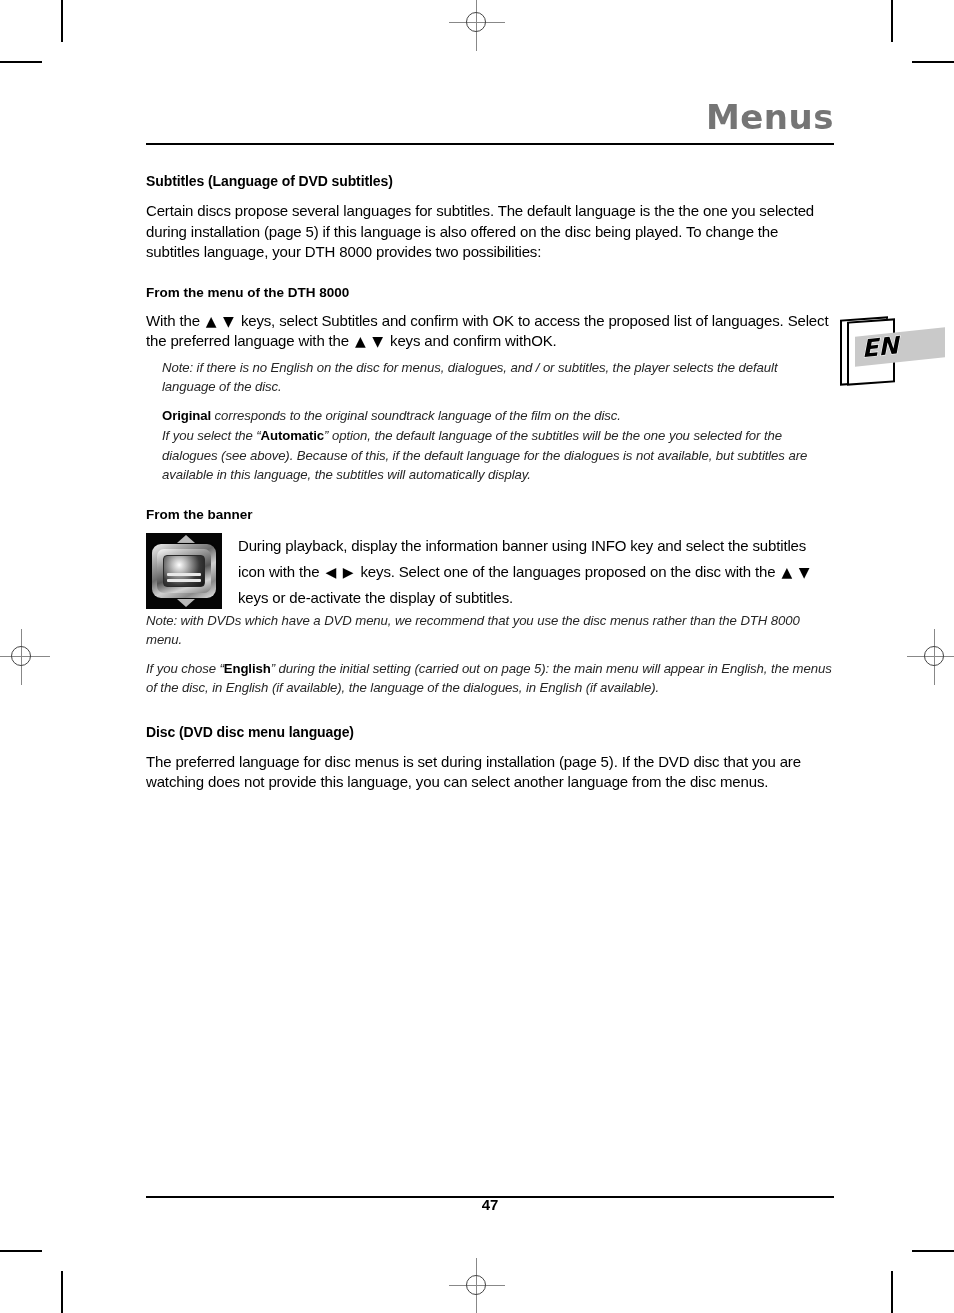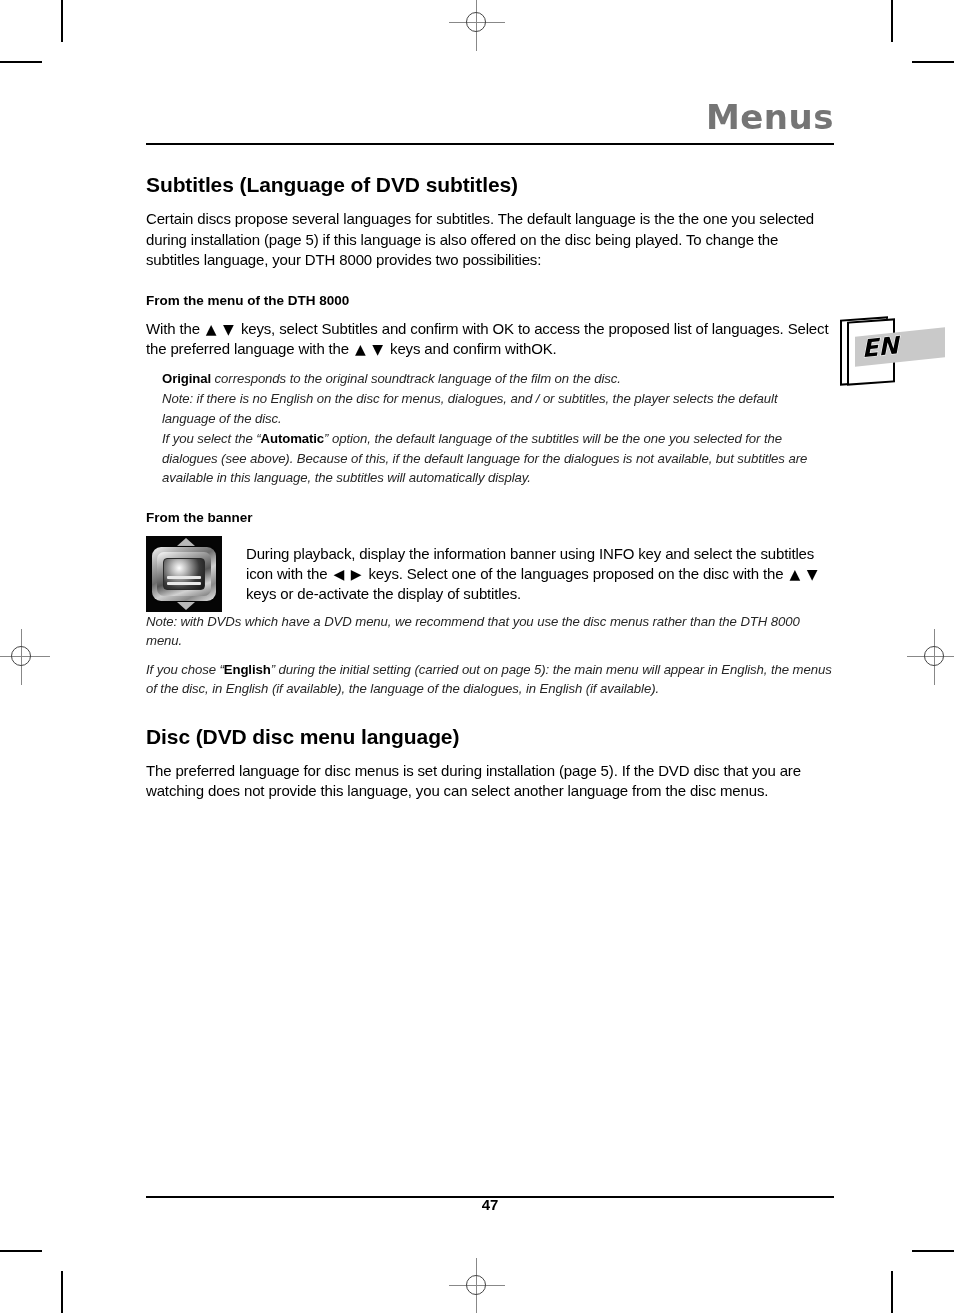--- a/index.html
+++ b/index.html
@@ -71,21 +71,21 @@
     margin: 0 0 9px 0;
     font-family: "DejaVu Sans", sans-serif;
   }
   .title-rule {
     height: 2px;
     background: #000;
     margin-bottom: 28px;
   }
 
   h2.sec-head {
-    font-size: 21px;
+    font-size: 14px;
     font-weight: bold;
     margin: 0 0 12px 0;
     letter-spacing: -0.1px;
   }
   h3.sub-head {
     font-size: 13.5px;
     font-weight: bold;
     margin: 22px 0 11px 0;
   }
   p.body {
@@ -174,22 +174,22 @@
     top: 2px;
     border-bottom: 8px solid #b9b9b9;
   }
   .chrome-icon .ci-arrow.down {
     bottom: 2px;
     border-top: 8px solid #b9b9b9;
   }
   .banner-text { flex: 1 1 auto; }
   .banner-text p {
     font-size: 15px;
-    line-height: 20px;
-    margin: 8px;
+    line-height: 26px;
+    margin: 0;
     letter-spacing: -0.15px;
   }
 
   .after-banner { margin-top: 14px; }
 
   
   .en-tab {
     position: absolute;
     left: 838px;
     top: 316px;
@@ -309,26 +309,26 @@
       <span class="arrow">▲ ▼</span>
       <span>keys, select</span>
       <b>Subtitles</b>
       <span>and confirm with</span>
       <b>OK</b>
       <span>to access the proposed list of languages. Select the preferred language with the</span>
       <span class="arrow">▲ ▼</span>
       <span>keys and confirm with</span><b>OK</b><span>.</span>
     </p>
 
+    <p class="note">Note: if there is no English on the disc for menus, dialogues, and / or subtitles, the player selects the default language of the disc.</p>
+
     <p class="note" style="margin-top:9px;">
       <b>Original</b>
       <span>corresponds to the original soundtrack language of the film on the disc.</span>
     </p>
-
-    <p class="note">Note: if there is no English on the disc for menus, dialogues, and / or subtitles, the player selects the default language of the disc.</p>
 
     <p class="note"><span>If you select the “</span><b>Automatic</b><span>” option, the default language of the subtitles will be the one you selected for the dialogues (see above). Because of this, if the default language for the dialogues is not available, but subtitles are available in this language, the subtitles will automatically display.</span>
     </p>
 
     <h3 class="sub-head">From the banner</h3>
 
     <div class="banner-block">
       <div class="chrome-icon">
         <div class="ci-arrow up"></div>
         <div class="ci-outer"></div>

